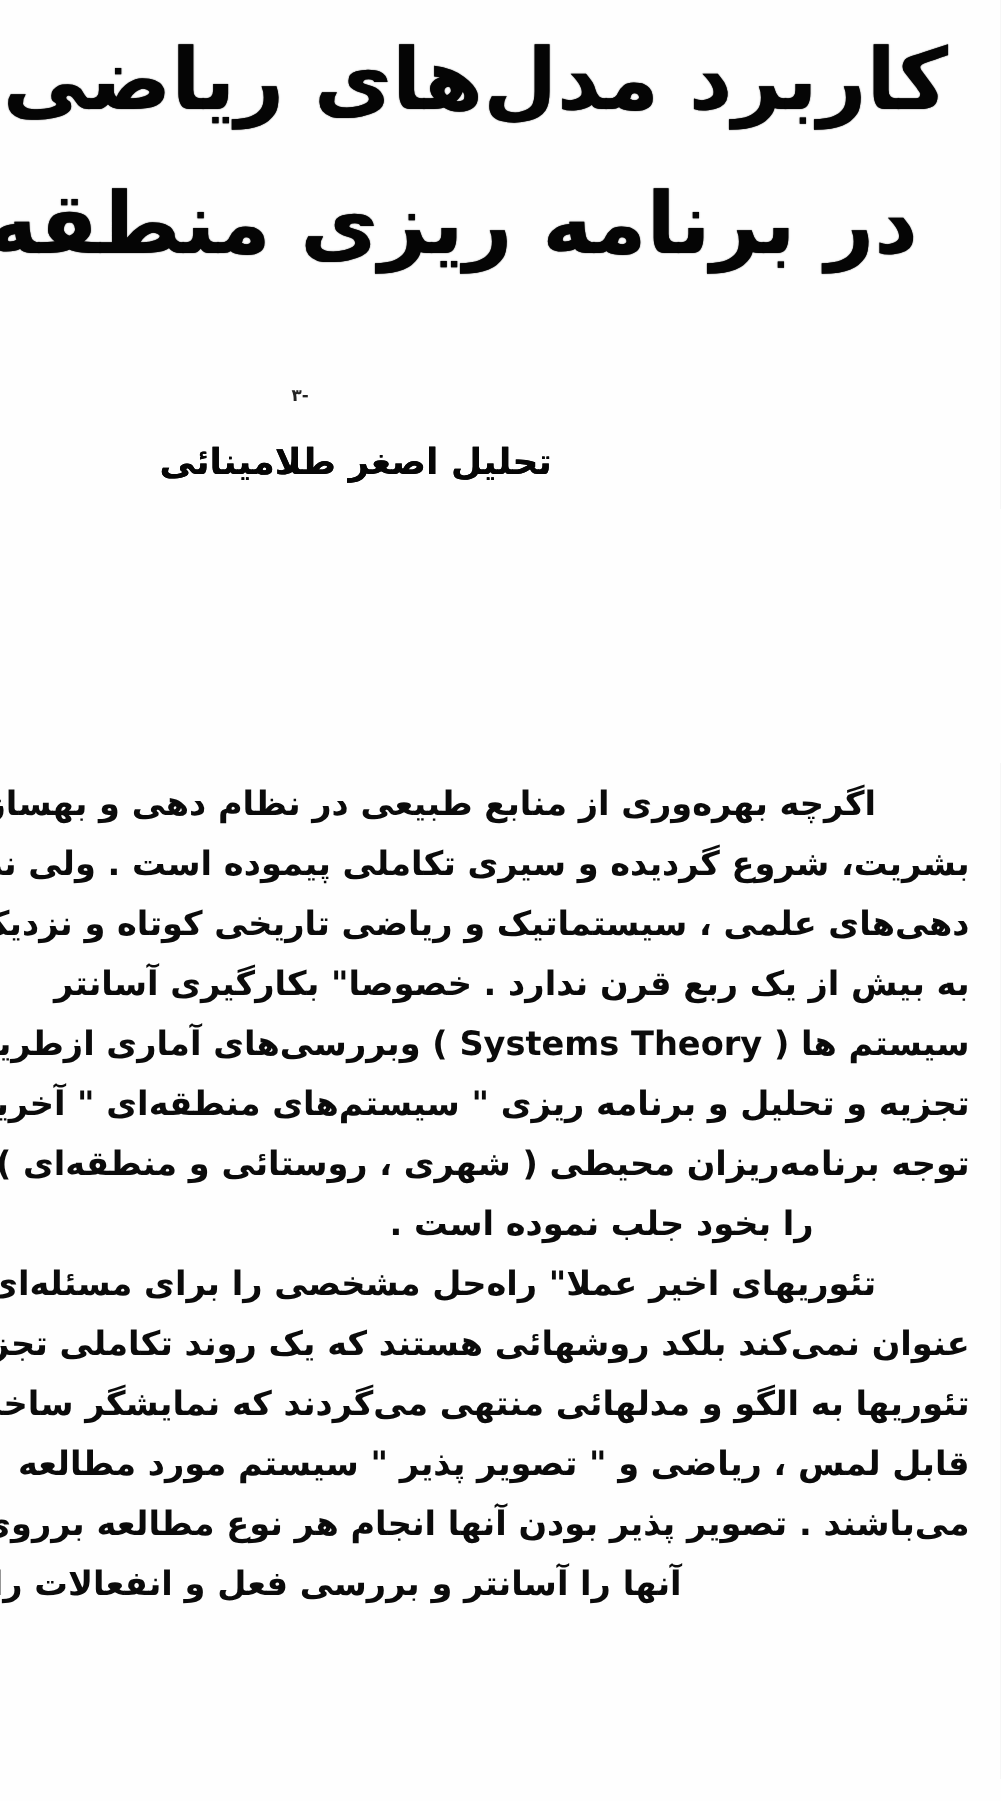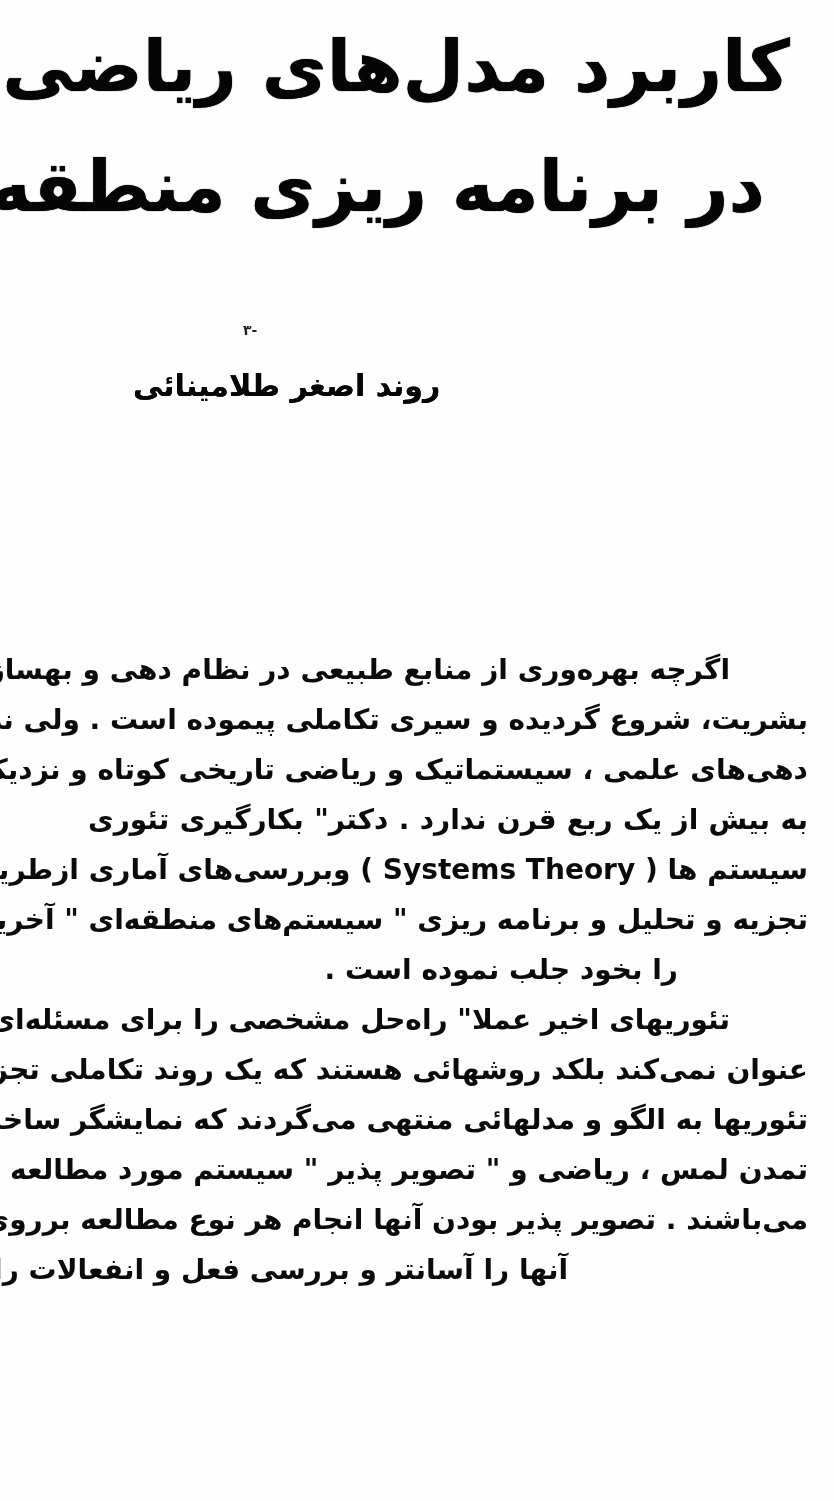--- a/index.html
+++ b/index.html
@@ -95,34 +95,35 @@
 
 <div class="page">
 
   <div class="title-block">
     <div class="title-line title-line-1">کاربرد مدل‌های ریاضی</div>
     <div class="title-line title-line-2">در برنامه ریزی منطقه‌ای</div>
   </div>
 
   <div class="annotation-mark">٣-</div>
 
-  <div class="author-name">روند اصغر طلامینائی</div>
+  <div class="author-name">تحلیل اصغر طلامینائی</div>
 
   <div class="body-block">
 
     <div class="body-line indent-first">اگرچه بهره‌وری از منابع طبیعی در نظام دهی و بهسازی</div>
     <div class="body-line">بشریت، شروع گردیده و سیری تکاملی پیموده است . ولی نظام</div>
     <div class="body-line">دهی‌های علمی ، سیستماتیک و ریاضی تاریخی کوتاه و نزدیک</div>
-    <div class="body-line">به بیش از یک ربع قرن ندارد . دکتر" بکارگیری تئوری</div>
+    <div class="body-line">به بیش از یک ربع قرن ندارد . خصوصا" بکارگیری آسانتر</div>
     <div class="body-line">سیستم ها (  Systems Theory  ) وبررسی‌های آماری ازطریق</div>
     <div class="body-line">تجزیه و تحلیل و برنامه ریزی " سیستم‌های منطقه‌ای " آخرین</div>
+    <div class="body-line">توجه برنامه‌ریزان محیطی ( شهری ، روستائی و منطقه‌ای )</div>
     <div class="body-line para-end p1-end">را بخود جلب نموده است .</div>
 
     <div class="body-line indent-first">تئوریهای اخیر عملا" راه‌حل مشخصی را برای مسئله‌ای</div>
     <div class="body-line">عنوان نمی‌کند بلکد روشهائی هستند که یک روند تکاملی تجزیه</div>
     <div class="body-line">تئوریها به الگو و مدلهائی منتهی می‌گردند که نمایشگر ساخت</div>
-    <div class="body-line">تمدن لمس ، ریاضی و " تصویر پذیر " سیستم مورد مطالعه</div>
+    <div class="body-line">قابل لمس ، ریاضی و " تصویر پذیر " سیستم مورد مطالعه</div>
     <div class="body-line">می‌باشند . تصویر پذیر بودن آنها انجام هر نوع مطالعه برروی</div>
     <div class="body-line para-end p2-end">آنها را آسانتر و بررسی فعل و انفعالات را ممکن می‌سازد .</div>
 
   </div>
 
 </div>
 
 </body></html>

